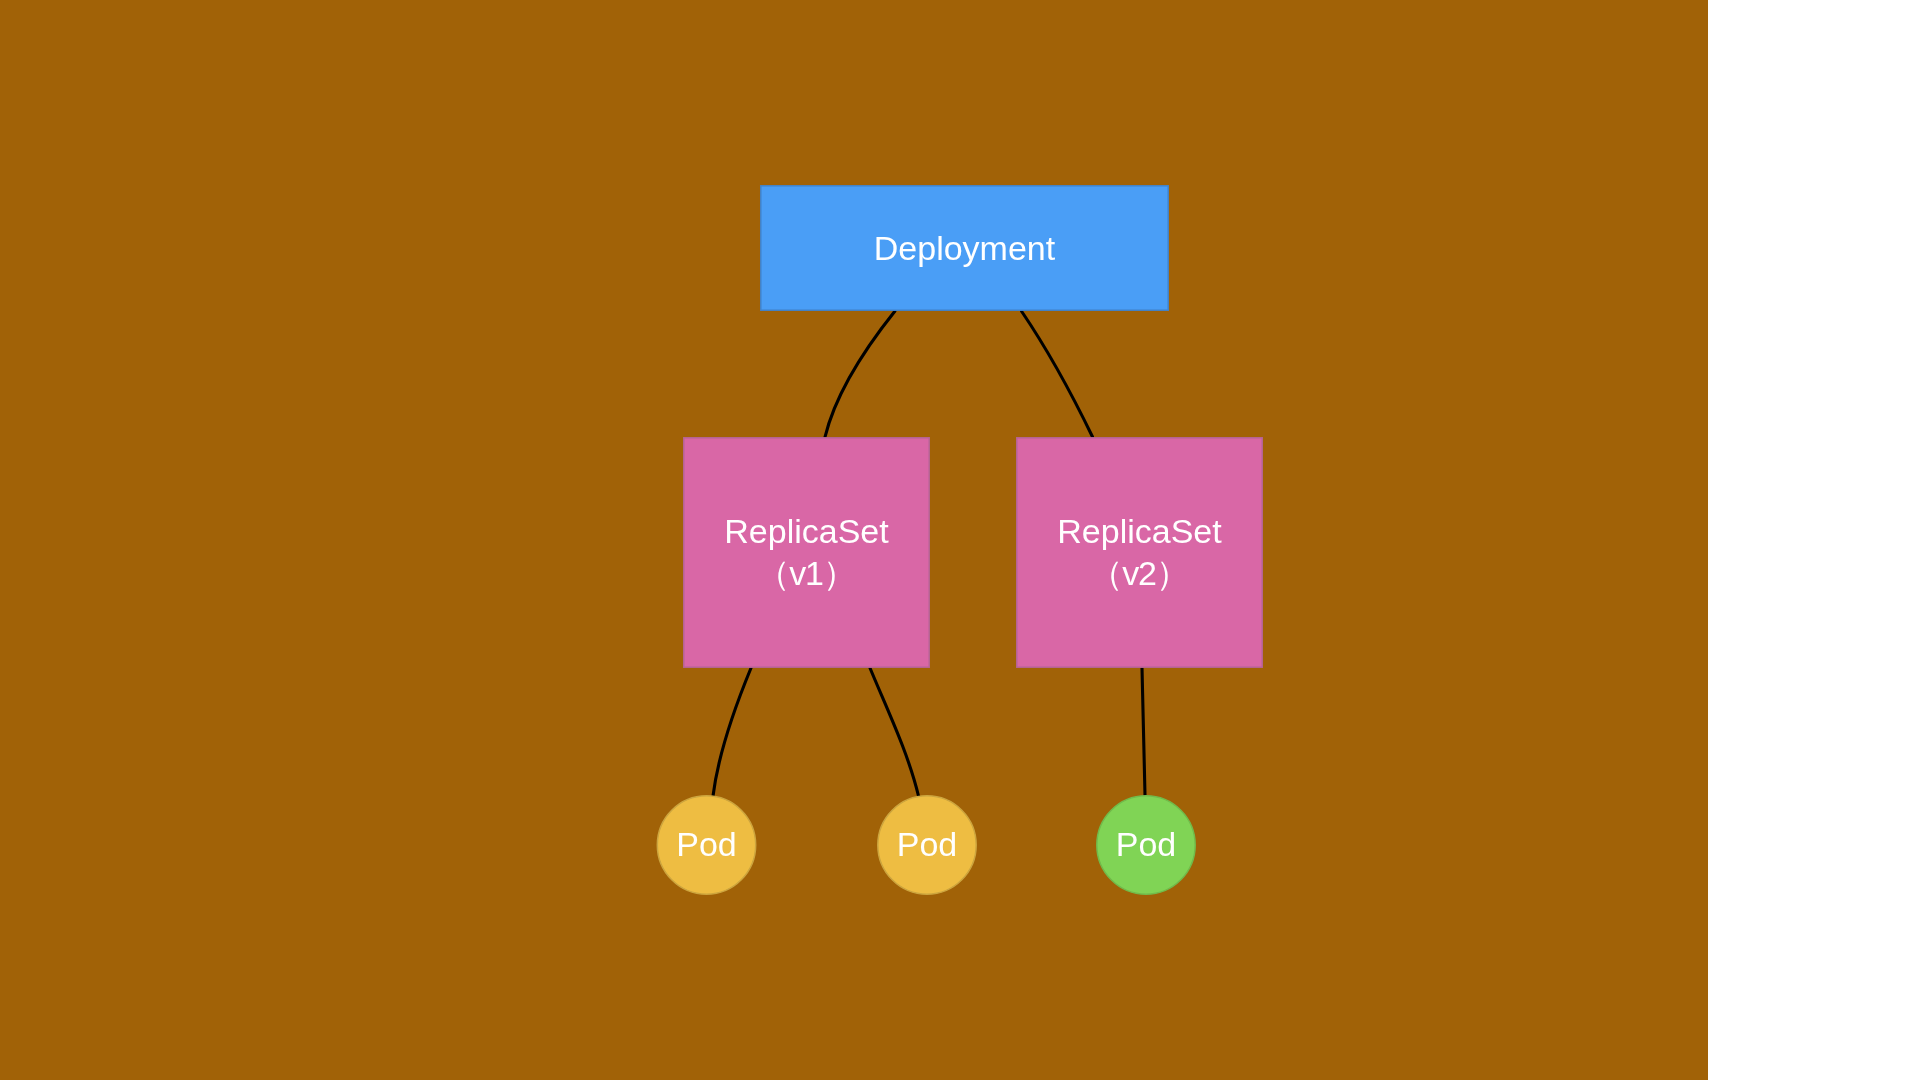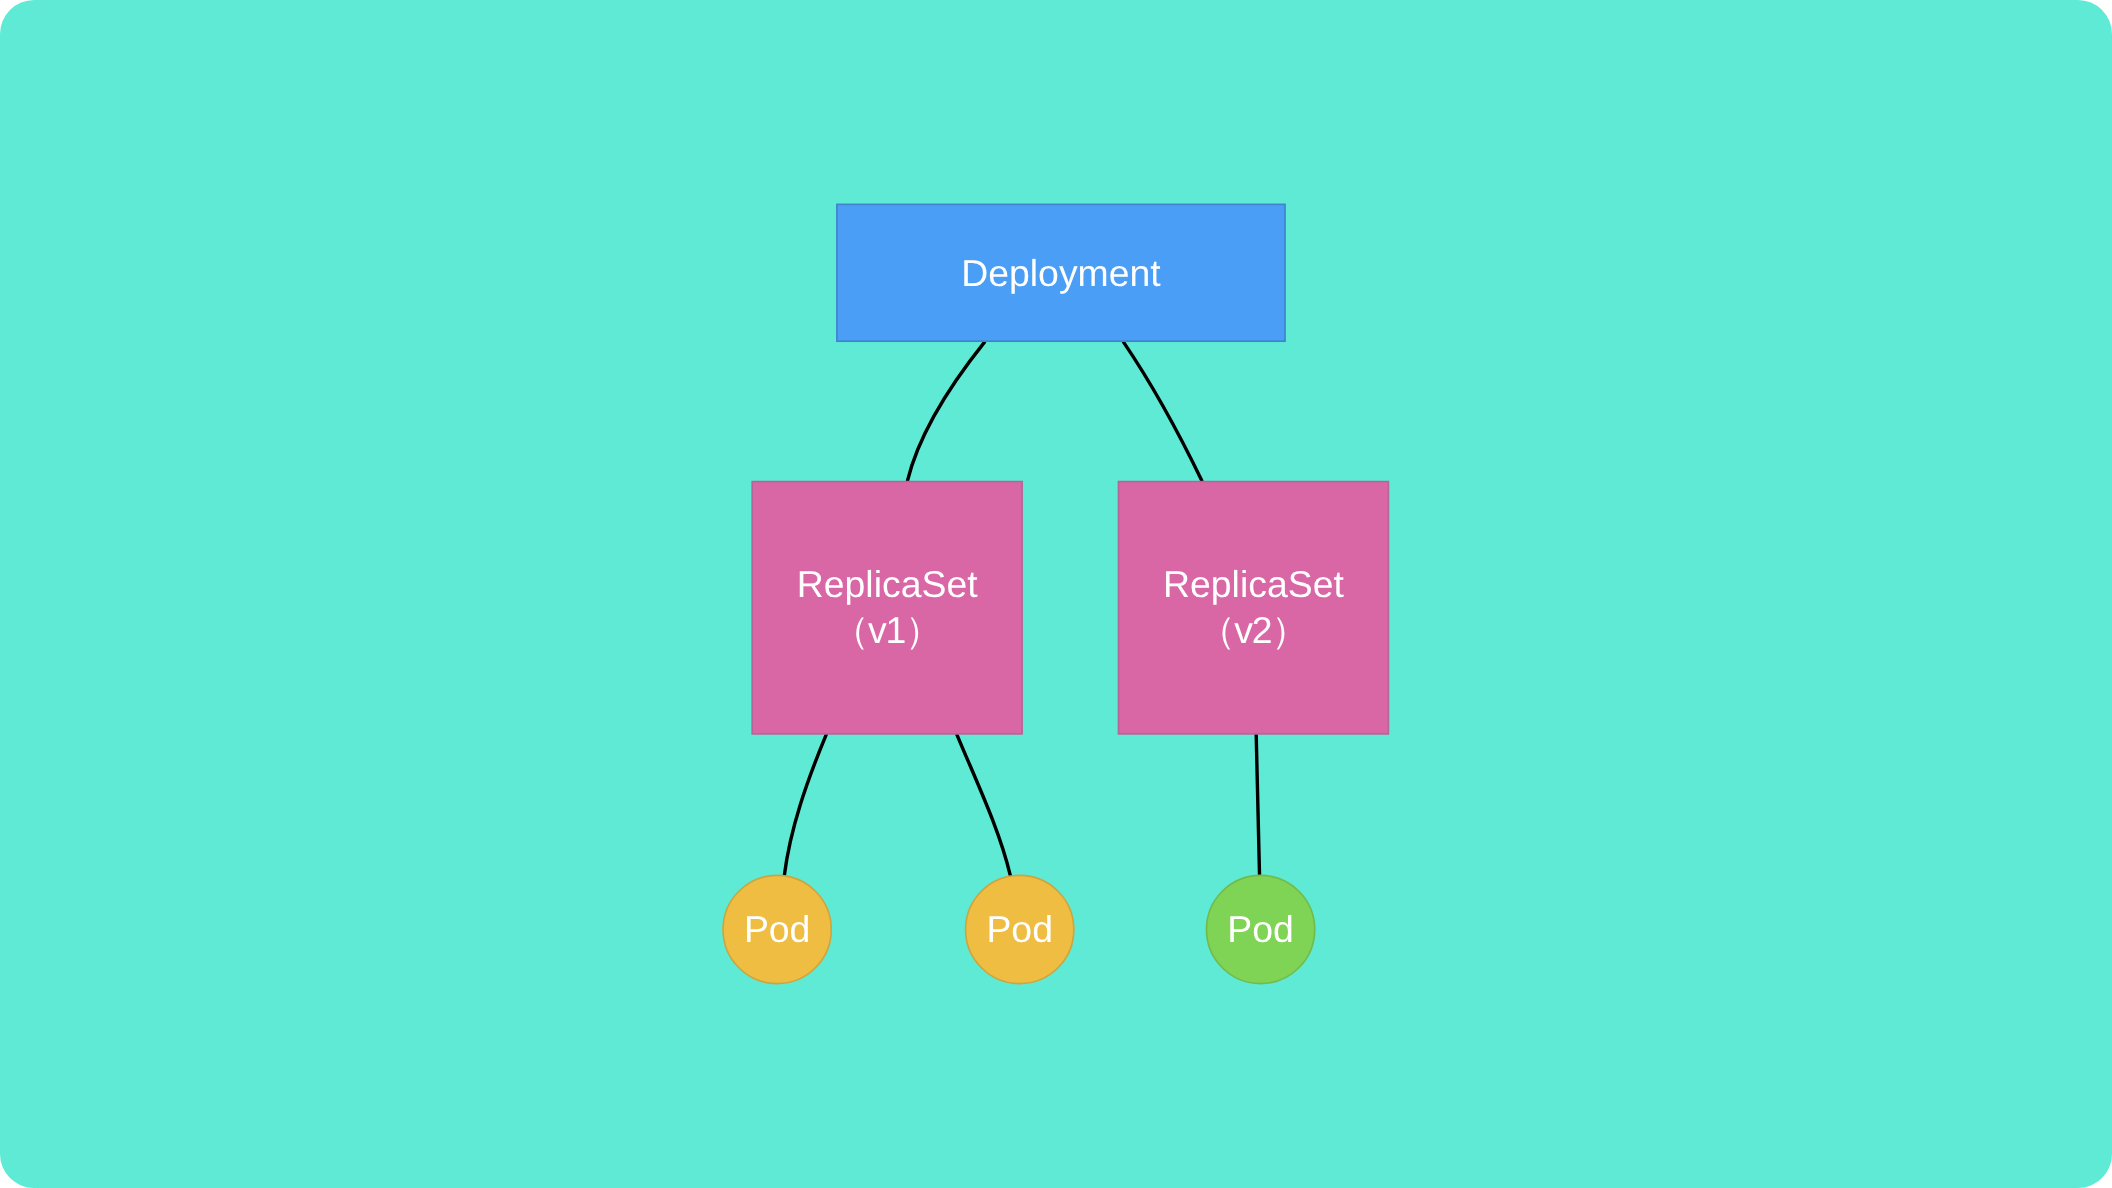--- a/index.html
+++ b/index.html
@@ -5,23 +5,22 @@
 <style>
   html, body { margin:0; padding:0; }
   body {
     width:1920px; height:1080px;
     background:#ffffff;
     font-family:"Liberation Sans", sans-serif;
     overflow:hidden;
   }
   #diagram-canvas {
     position:relative;
-    width:1920px; height:1080px;
-    background:#5eead4;
-    border-radius:31px;
+    width:1708px; height:1080px;
+    background:#a16207;
   }
   svg.diagram {
     position:absolute; left:0; top:0;
     width:1920px; height:1080px;
     display:block;
   }
   .node-label {
     font-family:"Liberation Sans", sans-serif;
     font-size:34px;
     font-weight:400;

